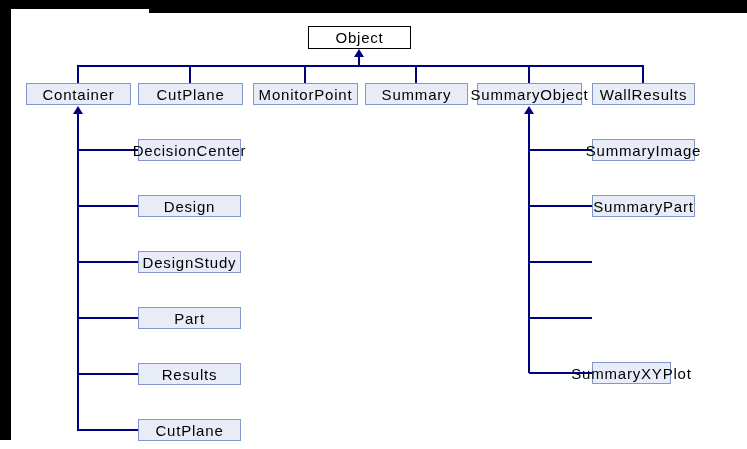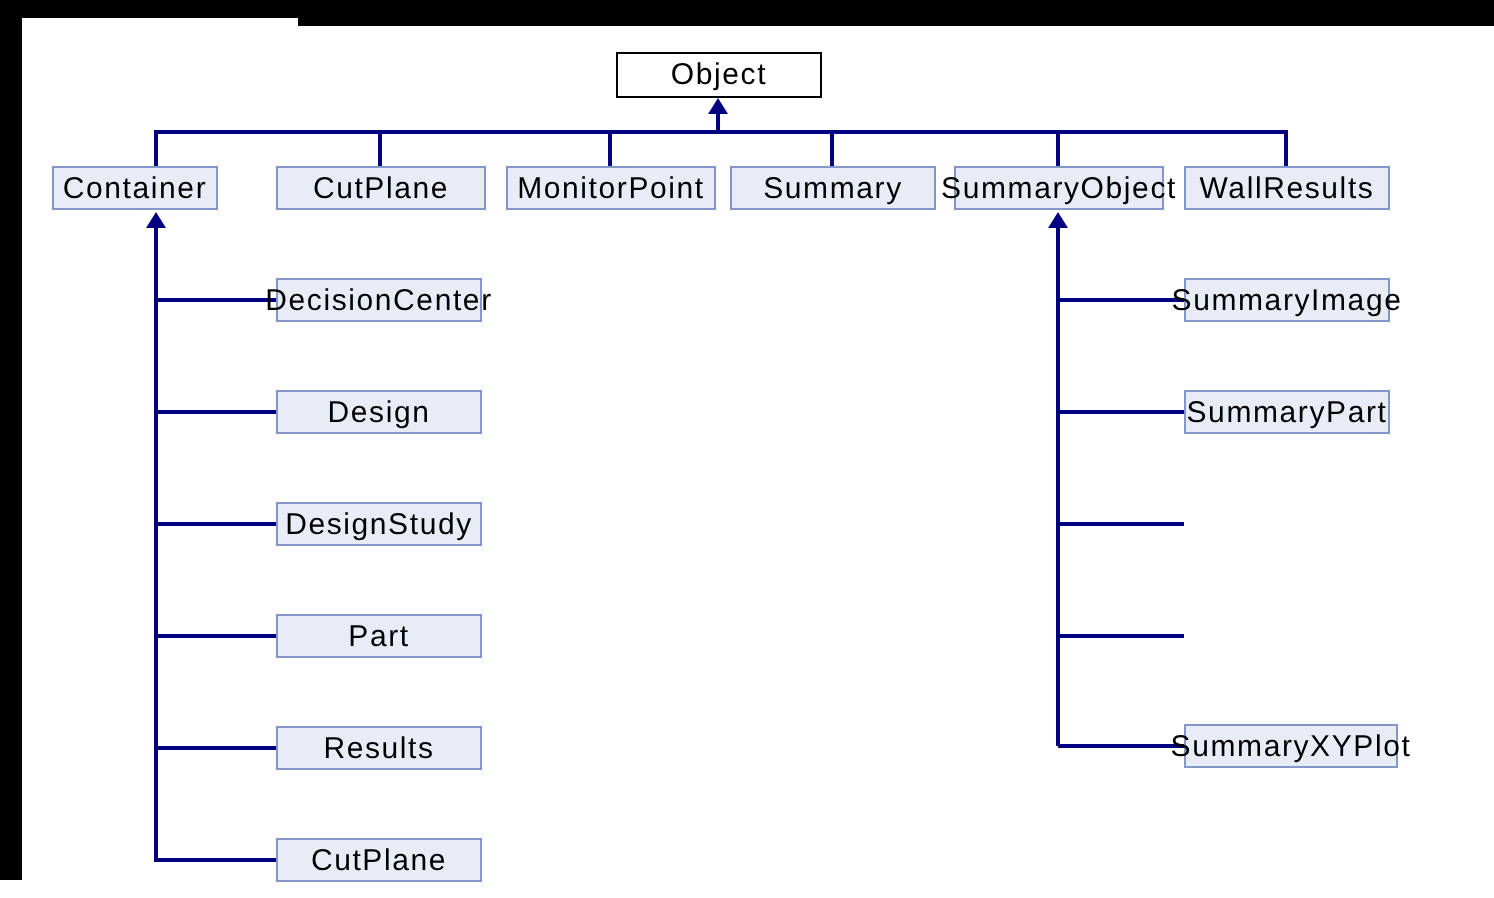--- a/index.html
+++ b/index.html
@@ -70,31 +70,31 @@
   <div class="arrow-up" style="left:524px; top:106px;"></div>
   <div class="line" style="left:528px; top:113px; width:2px; height:260px;"></div>
   <div class="line" style="left:529px; top:149px; width:63px; height:2px;"></div>
   <div class="line" style="left:529px; top:205px; width:63px; height:2px;"></div>
   <div class="line" style="left:529px; top:261px; width:63px; height:2px;"></div>
   <div class="line" style="left:529px; top:317px; width:63px; height:2px;"></div>
   <div class="line" style="left:529px; top:372px; width:63px; height:2px;"></div>
 
   <div class="node root" style="left:308px; top:26px; width:103px; height:23px;">Object</div>
 
-  <div class="node" style="left:26px; top:83px; width:83px; height:22px;">Container</div>
+  <div class="node" style="left:26px; top:83px; width:105px; height:22px;">Container</div>
   <div class="node" style="left:138px; top:83px; width:105px; height:22px;">CutPlane</div>
   <div class="node" style="left:253px; top:83px; width:105px; height:22px;">MonitorPoint</div>
   <div class="node" style="left:477px; top:83px; width:105px; height:22px;">SummaryObject</div>
   <div class="node" style="left:365px; top:83px; width:103px; height:22px;">Summary</div>
   <div class="node" style="left:592px; top:83px; width:103px; height:22px;">WallResults</div>
 
   <div class="node" style="left:138px; top:195px; width:103px; height:22px;">Design</div>
   <div class="node" style="left:138px; top:139px; width:103px; height:22px;">DecisionCenter</div>
   <div class="node" style="left:138px; top:251px; width:103px; height:22px;">DesignStudy</div>
   <div class="node" style="left:138px; top:307px; width:103px; height:22px;">Part</div>
   <div class="node" style="left:138px; top:363px; width:103px; height:22px;">Results</div>
   <div class="node" style="left:138px; top:419px; width:103px; height:22px;">CutPlane</div>
 
   <div class="node" style="left:592px; top:139px; width:103px; height:22px;">SummaryImage</div>
   <div class="node" style="left:592px; top:195px; width:103px; height:22px;">SummaryPart</div>
-  <div class="node" style="left:592px; top:362px; width:107px; height:22px;">SummaryXYPlot</div>
+  <div class="node" style="left:592px; top:362px; width:79px; height:22px;">SummaryXYPlot</div>
 
 </div>
 
 </body></html>

